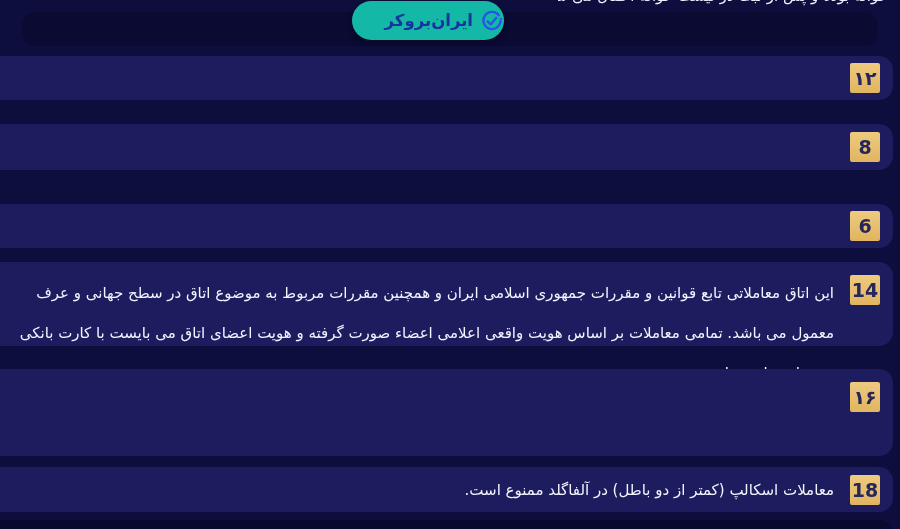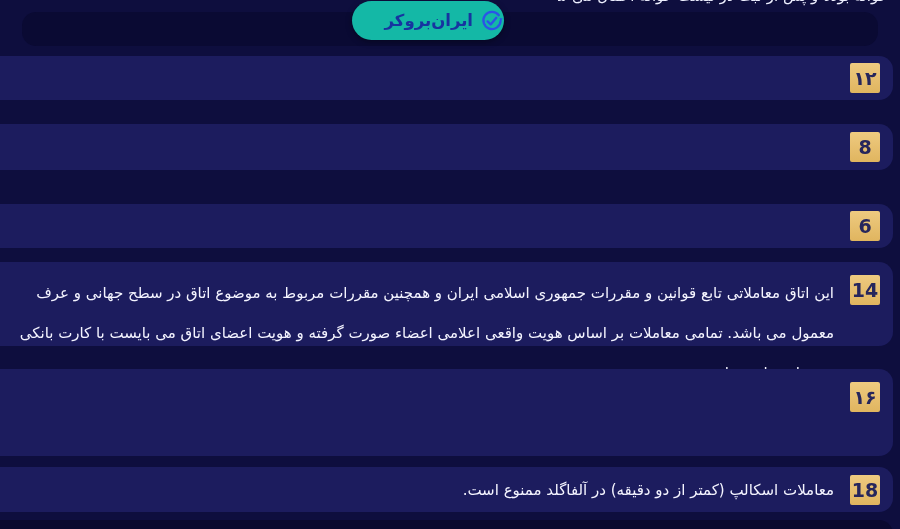--- a/index.html
+++ b/index.html
@@ -92,18 +92,18 @@
     <div class="badge">14</div>
     <div class="rule-text">این اتاق معاملاتی تابع قوانین و مقررات جمهوری اسلامی ایران و همچنین مقررات مربوط به موضوع اتاق در سطح جهانی و عرف معمول می باشد. تمامی معاملات بر اساس هویت واقعی اعلامی اعضاء صورت گرفته و هویت اعضای اتاق می بایست با کارت بانکی همخوانی داشته باشد.</div>
   </div>
 
   <div id="card16" class="card multi">
     <div class="badge">۱۶</div>
   </div>
 
   <div id="card17" class="card single">
     <div class="badge">18</div>
-    <div class="rule-text">معاملات اسکالپ (کمتر از دو دقیقه) در آلفاگلد ممنوع است.</div>
+    <div class="rule-text">معاملات اسکالپ (کمتر از دو باطل) در آلفاگلد ممنوع است.</div>
   </div>
 
   <div class="bottom-band"></div>
 
 </div>
 
 </body></html>

